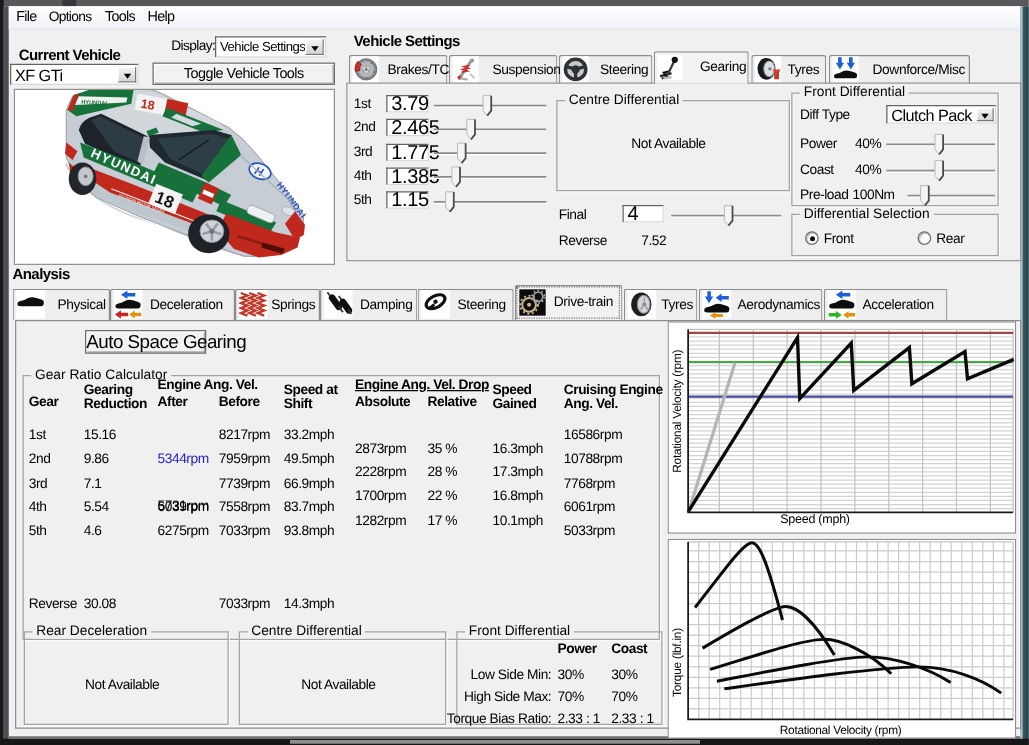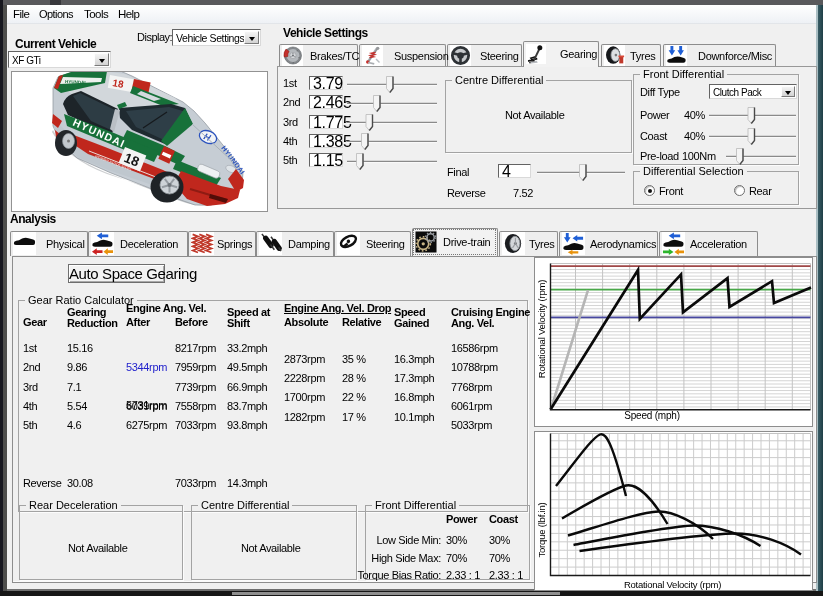--- a/index.html
+++ b/index.html
@@ -8,21 +8,21 @@
 .b{font-weight:bold}
 .h12{font-size:12px;line-height:12px;letter-spacing:-0.45px}
 .tb{position:absolute;background:#fff;border:1px solid;border-color:#636363 #d9d9d9 #d9d9d9 #636363;font-size:16px;line-height:11px;letter-spacing:-0.3px;color:#000;padding:1px 0 0 3px;white-space:nowrap}
 .btn{position:absolute;background:#f2f2f2;border:1px solid #6e6e6e;box-shadow:inset 1px 1px 0 #fff,inset -1px -1px 0 #a9a9a9;font-size:11.5px;letter-spacing:-0.4px;color:#000;text-align:center;white-space:nowrap}
 .grp{position:absolute;border:1px solid #a3a3a3;box-shadow:1px 1px 0 rgba(255,255,255,.8)}
 .glab{position:absolute;top:-6px;left:6px;background:#f0f0f0;padding:0 3px;font-size:11px;line-height:11px;white-space:nowrap}
 .tab{position:absolute;background:#f1f1f1;border:1px solid #8c8c8c;border-bottom:none;border-radius:2px 2px 0 0}
 .tabtx{position:absolute;font-size:11px;line-height:11px;letter-spacing:-0.3px;color:#000;white-space:nowrap}
 .ibox{position:absolute;background:#fff}
 .combo{position:absolute;background:#fff;border:1px solid;border-color:#636363 #d9d9d9 #d9d9d9 #636363}
-.ctext{position:absolute;left:3px;font-size:10px;line-height:11px;letter-spacing:-0.45px;color:#000;white-space:nowrap}
+.ctext{position:absolute;left:3px;font-size:13px;line-height:11px;letter-spacing:-0.45px;color:#000;white-space:nowrap}
 .cbtn{position:absolute;right:1px;top:1px;bottom:1px;width:15px;background:linear-gradient(#f4f4f4,#d3d3d3);border:1px solid;border-color:#fdfdfd #7a7a7a #7a7a7a #fdfdfd}
 .carr{position:absolute;left:50%;top:50%;margin:-1px 0 0 -3px;width:0;height:0;border:3px solid transparent;border-top:4px solid #000}
 .radio{position:absolute;width:11px;height:11px;border-radius:50%;background:#fff;border:1px solid #6e6e6e;box-shadow:inset 1px 1px 1px #b9b9b9}
 .rdot{position:absolute;left:3px;top:3px;width:4px;height:4px;border-radius:50%;background:#111}
 svg{position:absolute}
 </style></head><body>
 <div id="root">
 <div class="a" style="left:0;top:0;width:823px;height:5px;background:#59595c"></div>
 <div class="a" style="left:50px;top:0;width:11px;height:5px;background:#38383c"></div>
 <div class="a" style="left:0;top:0;width:3px;height:596px;background:#17171f"></div>
@@ -44,20 +44,21 @@
         <div class="carr"></div>
       </div>
     </div>
 <div class="lbl" style="left:137px;top:32px;font-size:11px;letter-spacing:-0.5px">Display:</div>
 <div class="combo" style="left:172px;top:29px;width:89px;height:17px">
       <div class="ctext" style="top:3px;font-size:10.5px;letter-spacing:-0.4px">Vehicle Settings</div>
       <div class="cbtn">
         <div class="carr"></div>
       </div>
     </div>
+<div class="btn" style="left:122px;top:50px;width:146px;height:18px;line-height:16px">Toggle Vehicle Tools</div>
 <div class="a" style="left:11px;top:71px;width:257px;height:141px;background:#fff;border:1px solid #929292">
       <svg style="left:0;top:0" width="255" height="139" viewBox="0 0 255 139">
         <g transform="translate(3,-4)">
           <path d="M38,62 Q50,88 90,104 L165,133 Q190,142 212,133 L226,122 Q205,140 172,132 L92,106 Q52,91 37,64 Z" fill="#cdcfd1"></path>
           <path d="M38,20 L43,9 55,5 92,2 103,2 117,8 168,34 179,43 190,55 216,87 228,104 227,118 215,130 196,137 180,137 160,130 96,105 62,90 45,74 38,58 Z" fill="#c6cdd4" stroke="#8b929a" stroke-width="0.7"></path>
           <path d="M40,52 L60,72 100,90 150,110 158,124 96,103 62,89 46,73 39,60 Z" fill="#bfc7ce"></path>
           <path d="M50,22 L58,10 95,4 110,6 160,30 166,36 150,38 104,41 60,28 Z" fill="#d2d7db"></path>
           <path d="M39,20 L44,8 56,4 92,3 90,15 46,25 Z" fill="#17713a"></path>
           <path d="M45,16 L48,9 87,10 86,14 Z" fill="#edf1ee"></path>
           <text transform="translate(50,15) rotate(3)" font-size="4.5" font-weight="bold" fill="#17713a" font-family="Liberation Sans">HYUNDAI</text>

